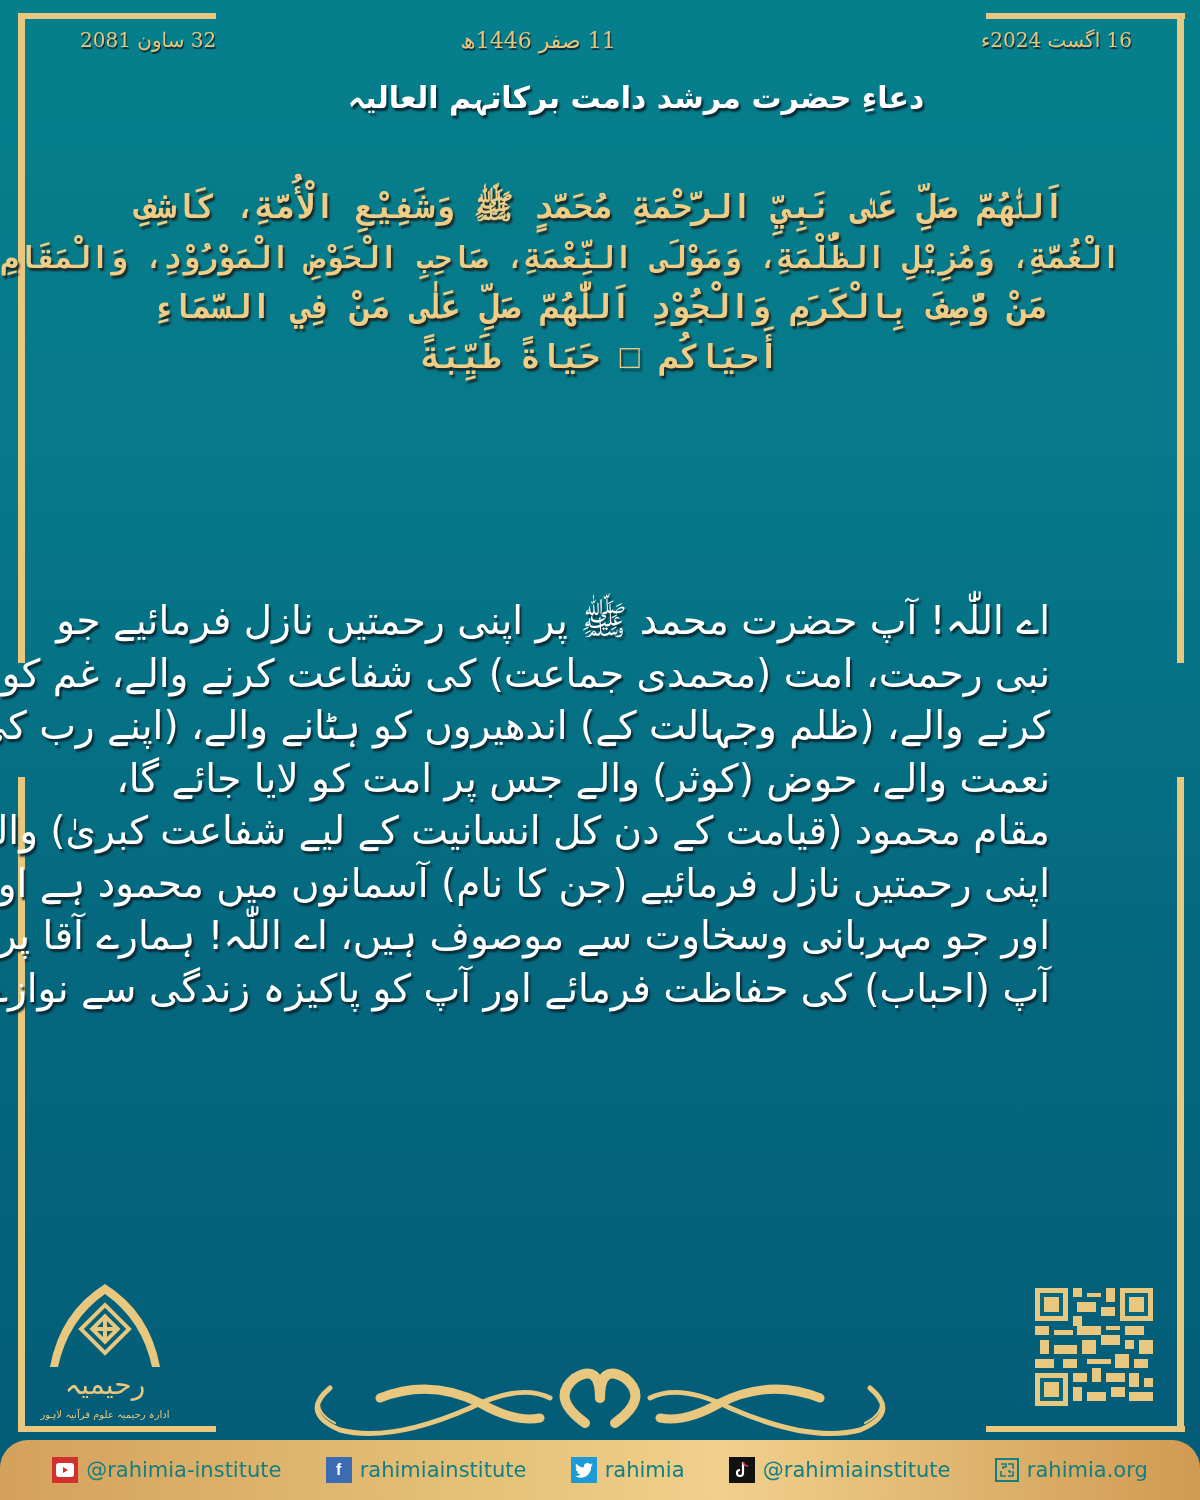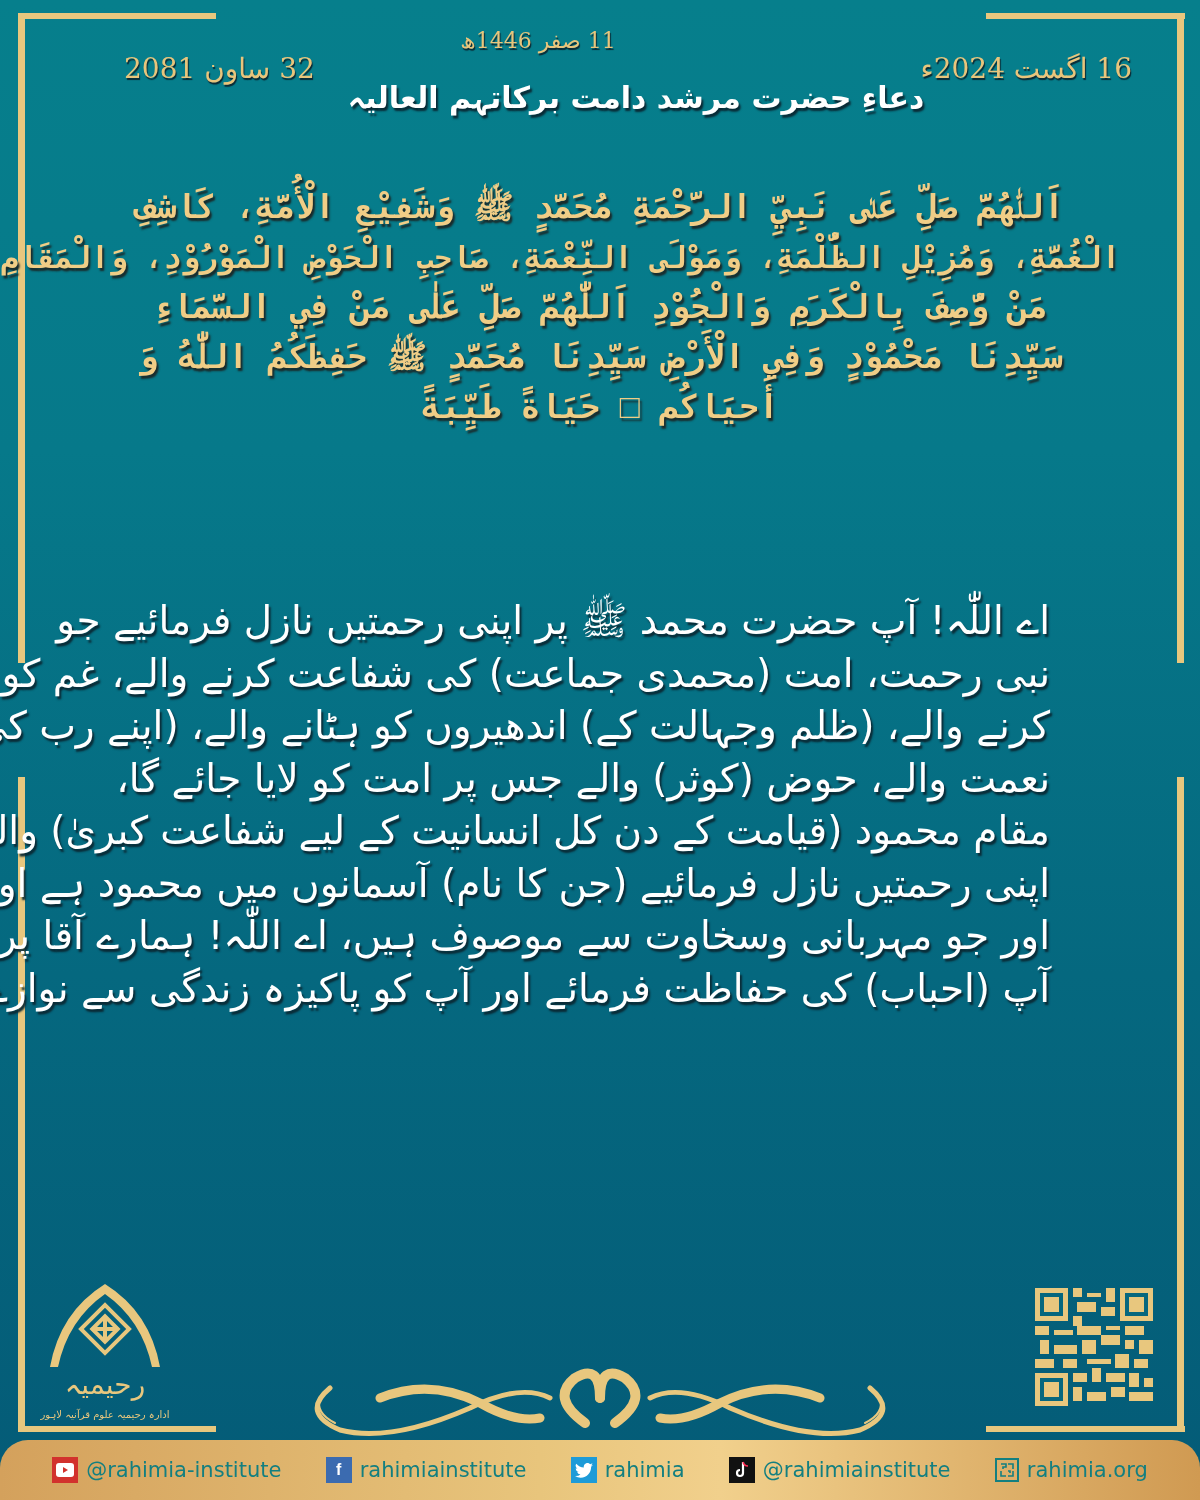--- a/index.html
+++ b/index.html
@@ -3,22 +3,22 @@
   <meta charset="utf-8">
   <style>
     html, body { margin:0; padding:0; }
     body {
       width:1200px; height:1500px; overflow:hidden; position:relative;
       background: linear-gradient(180deg, #067f8c 0%, #06798a 30%, #05687f 65%, #045b77 100%);
       font-family: "DejaVu Sans", sans-serif;
     }
     .frame-line { position:absolute; background:#e8c77e; }
     .date {
-      position:absolute; top:52px; font-family:"DejaVu Serif", serif; font-size:28px;
-      color:#e8c57c; text-shadow: 1px 2px 1px #0a2a35; direction:rtl; white-space:nowrap;margin-left:44px;
+      position:absolute; top:28px; font-family:"DejaVu Serif", serif; font-size:20px;
+      color:#e8c57c; text-shadow: 1px 2px 1px #0a2a35; direction:rtl; white-space:nowrap;
     }
     .date-top {
       position:absolute; top:28px; left:0; width:1076px; text-align:center;
       font-family:"DejaVu Serif", serif; font-size:22px; color:#e8c57c;
       text-shadow: 1px 2px 1px #0a2a35; direction:rtl;
     }
     .title {
       position:absolute; top:80px; left:0; width:1200px; text-align:center;
       font-size:30px; font-weight:bold; color:#ffffff; direction:rtl;
       text-shadow: 2px 3px 2px #0a2a35;
@@ -67,21 +67,20 @@
 
 <div class="date" style="left:80px;">32 ساون 2081</div>
 <div class="date-top">11 صفر 1446ھ</div>
 <div class="date" style="right:68px;">16 اگست 2024ء</div>
 <div class="title">دعاءِ حضرت مرشد دامت برکاتہم العالیہ</div>
 
 <div class="arabic">
   <div>اَللّٰهُمَّ صَلِّ عَلٰى نَبِيِّ الرَّحْمَةِ مُحَمَّدٍ ﷺ وَشَفِيْعِ الْأُمَّةِ، كَاشِفِ</div>
   <div style="font-size:30px;">الْغُمَّةِ، وَمُزِيْلِ الظُّلْمَةِ، وَمَوْلَى النِّعْمَةِ، صَاحِبِ الْحَوْضِ الْمَوْرُوْدِ، وَالْمَقَامِ الْمَحْمُوْدِ،</div>
   <div>مَنْ وُّصِفَ بِالْكَرَمِ وَالْجُوْدِ اَللّٰهُمَّ صَلِّ عَلٰى مَنْ فِي السَّمَاءِ</div>
-  <div>سَيِّدِنَا مَحْمُوْدٍ وَفِي الْأَرْضِ سَيِّدِنَا مُحَمَّدٍ ﷺ حَفِظَكُمُ اللّٰهُ وَ</div>
   <div>أَحيَاكُم □ حَيَاةً طَيِّبَةً</div>
 </div>
 
 <div class="urdu">
   <div>اے اللّٰہ! آپ حضرت محمد ﷺ پر اپنی رحمتیں نازل فرمائیے جو</div>
   <div>نبی رحمت، امت (محمدی جماعت) کی شفاعت کرنے والے، غم کو دور</div>
   <div>کرنے والے، (ظلم وجہالت کے) اندھیروں کو ہٹانے والے، (اپنے رب کی)</div>
   <div>نعمت والے، حوض (کوثر) والے جس پر امت کو لایا جائے گا،</div>
   <div>مقام محمود (قیامت کے دن کل انسانیت کے لیے شفاعت کبریٰ) والے</div>
   <div>اپنی رحمتیں نازل فرمائیے (جن کا نام) آسمانوں میں محمود ہے اور</div>

